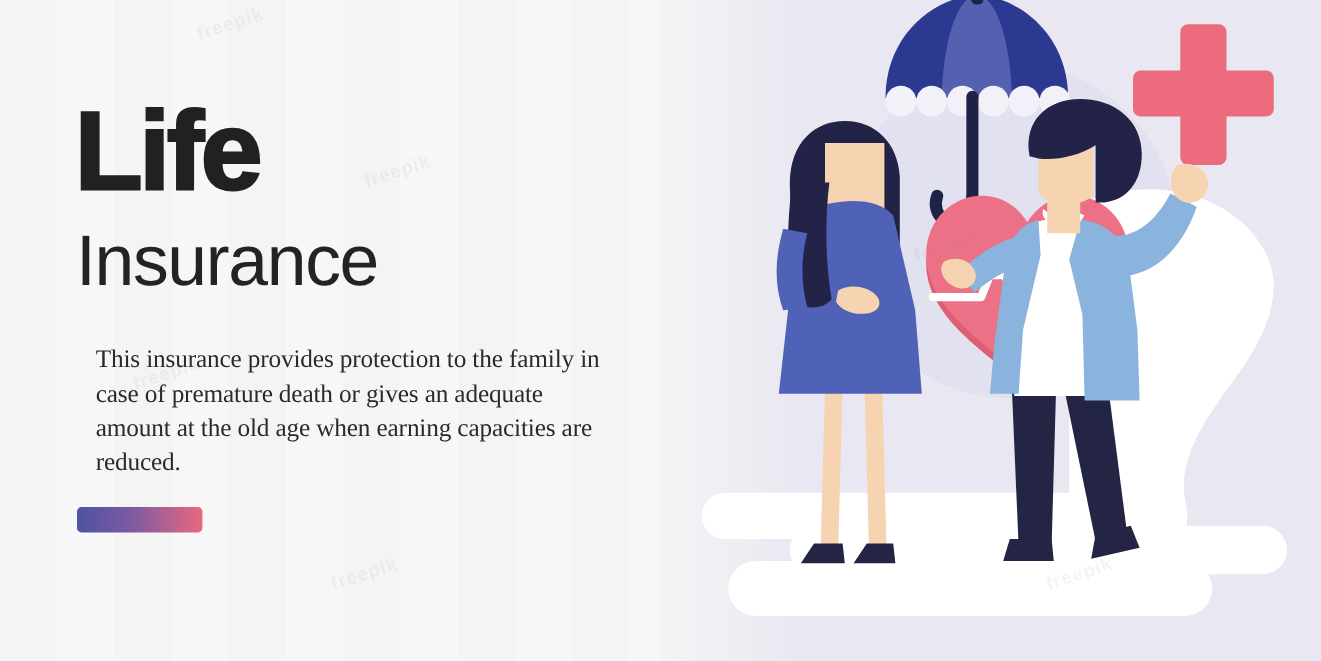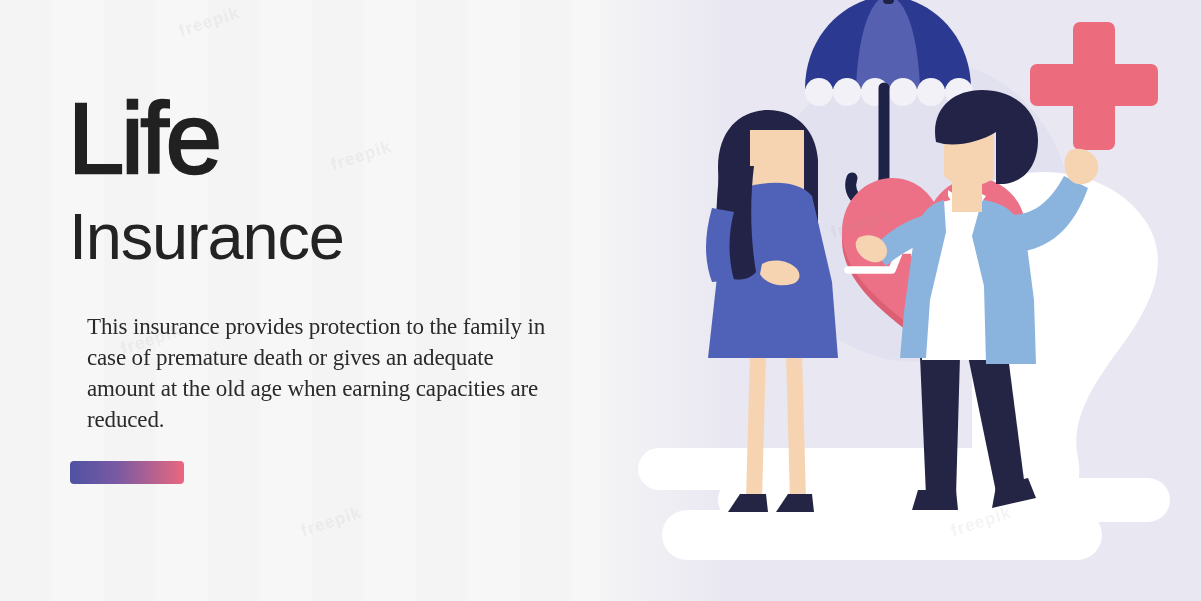--- a/index.html
+++ b/index.html
@@ -72,21 +72,21 @@
     width: 500px;
     height: 601px;
   }
   .title-life {
     position: absolute;
     top: 88px;
     left: 0;
     margin: 0;
     font-family: "Liberation Sans", sans-serif;
     font-size: 101px;
-    font-weight: 400;
+    font-weight: 700;
     line-height: 1;
     letter-spacing: -3px;
     color: #212121;
     text-align: right;
     -webkit-text-stroke: 2.6px #212121;
   }
   .title-insurance {
     position: absolute;
     top: 204px;
     left: 1px;

